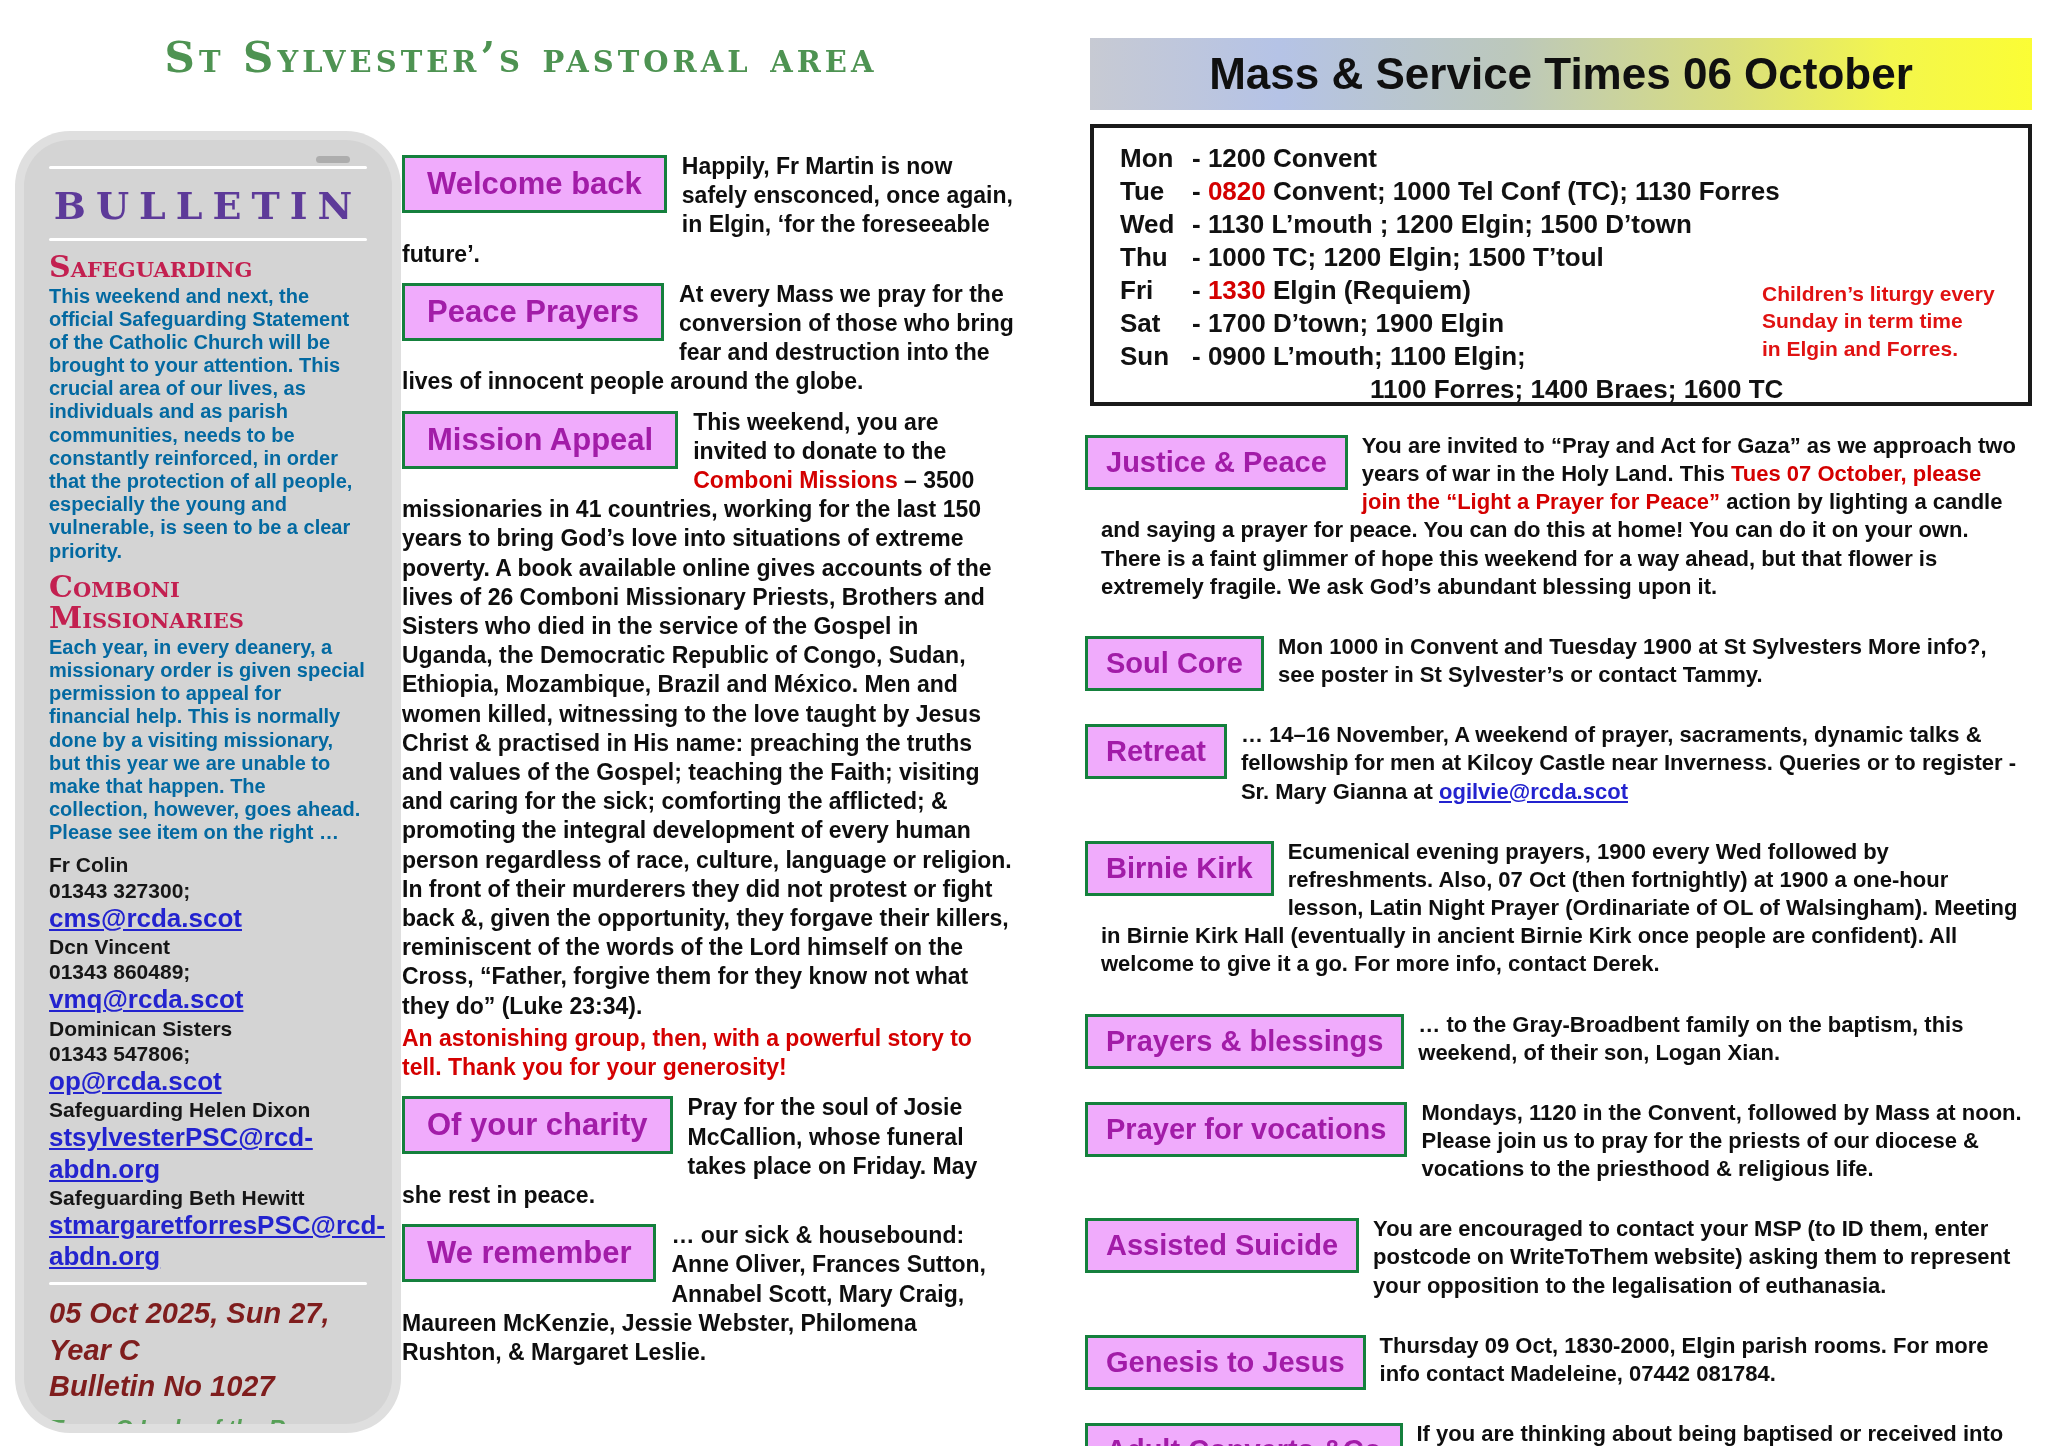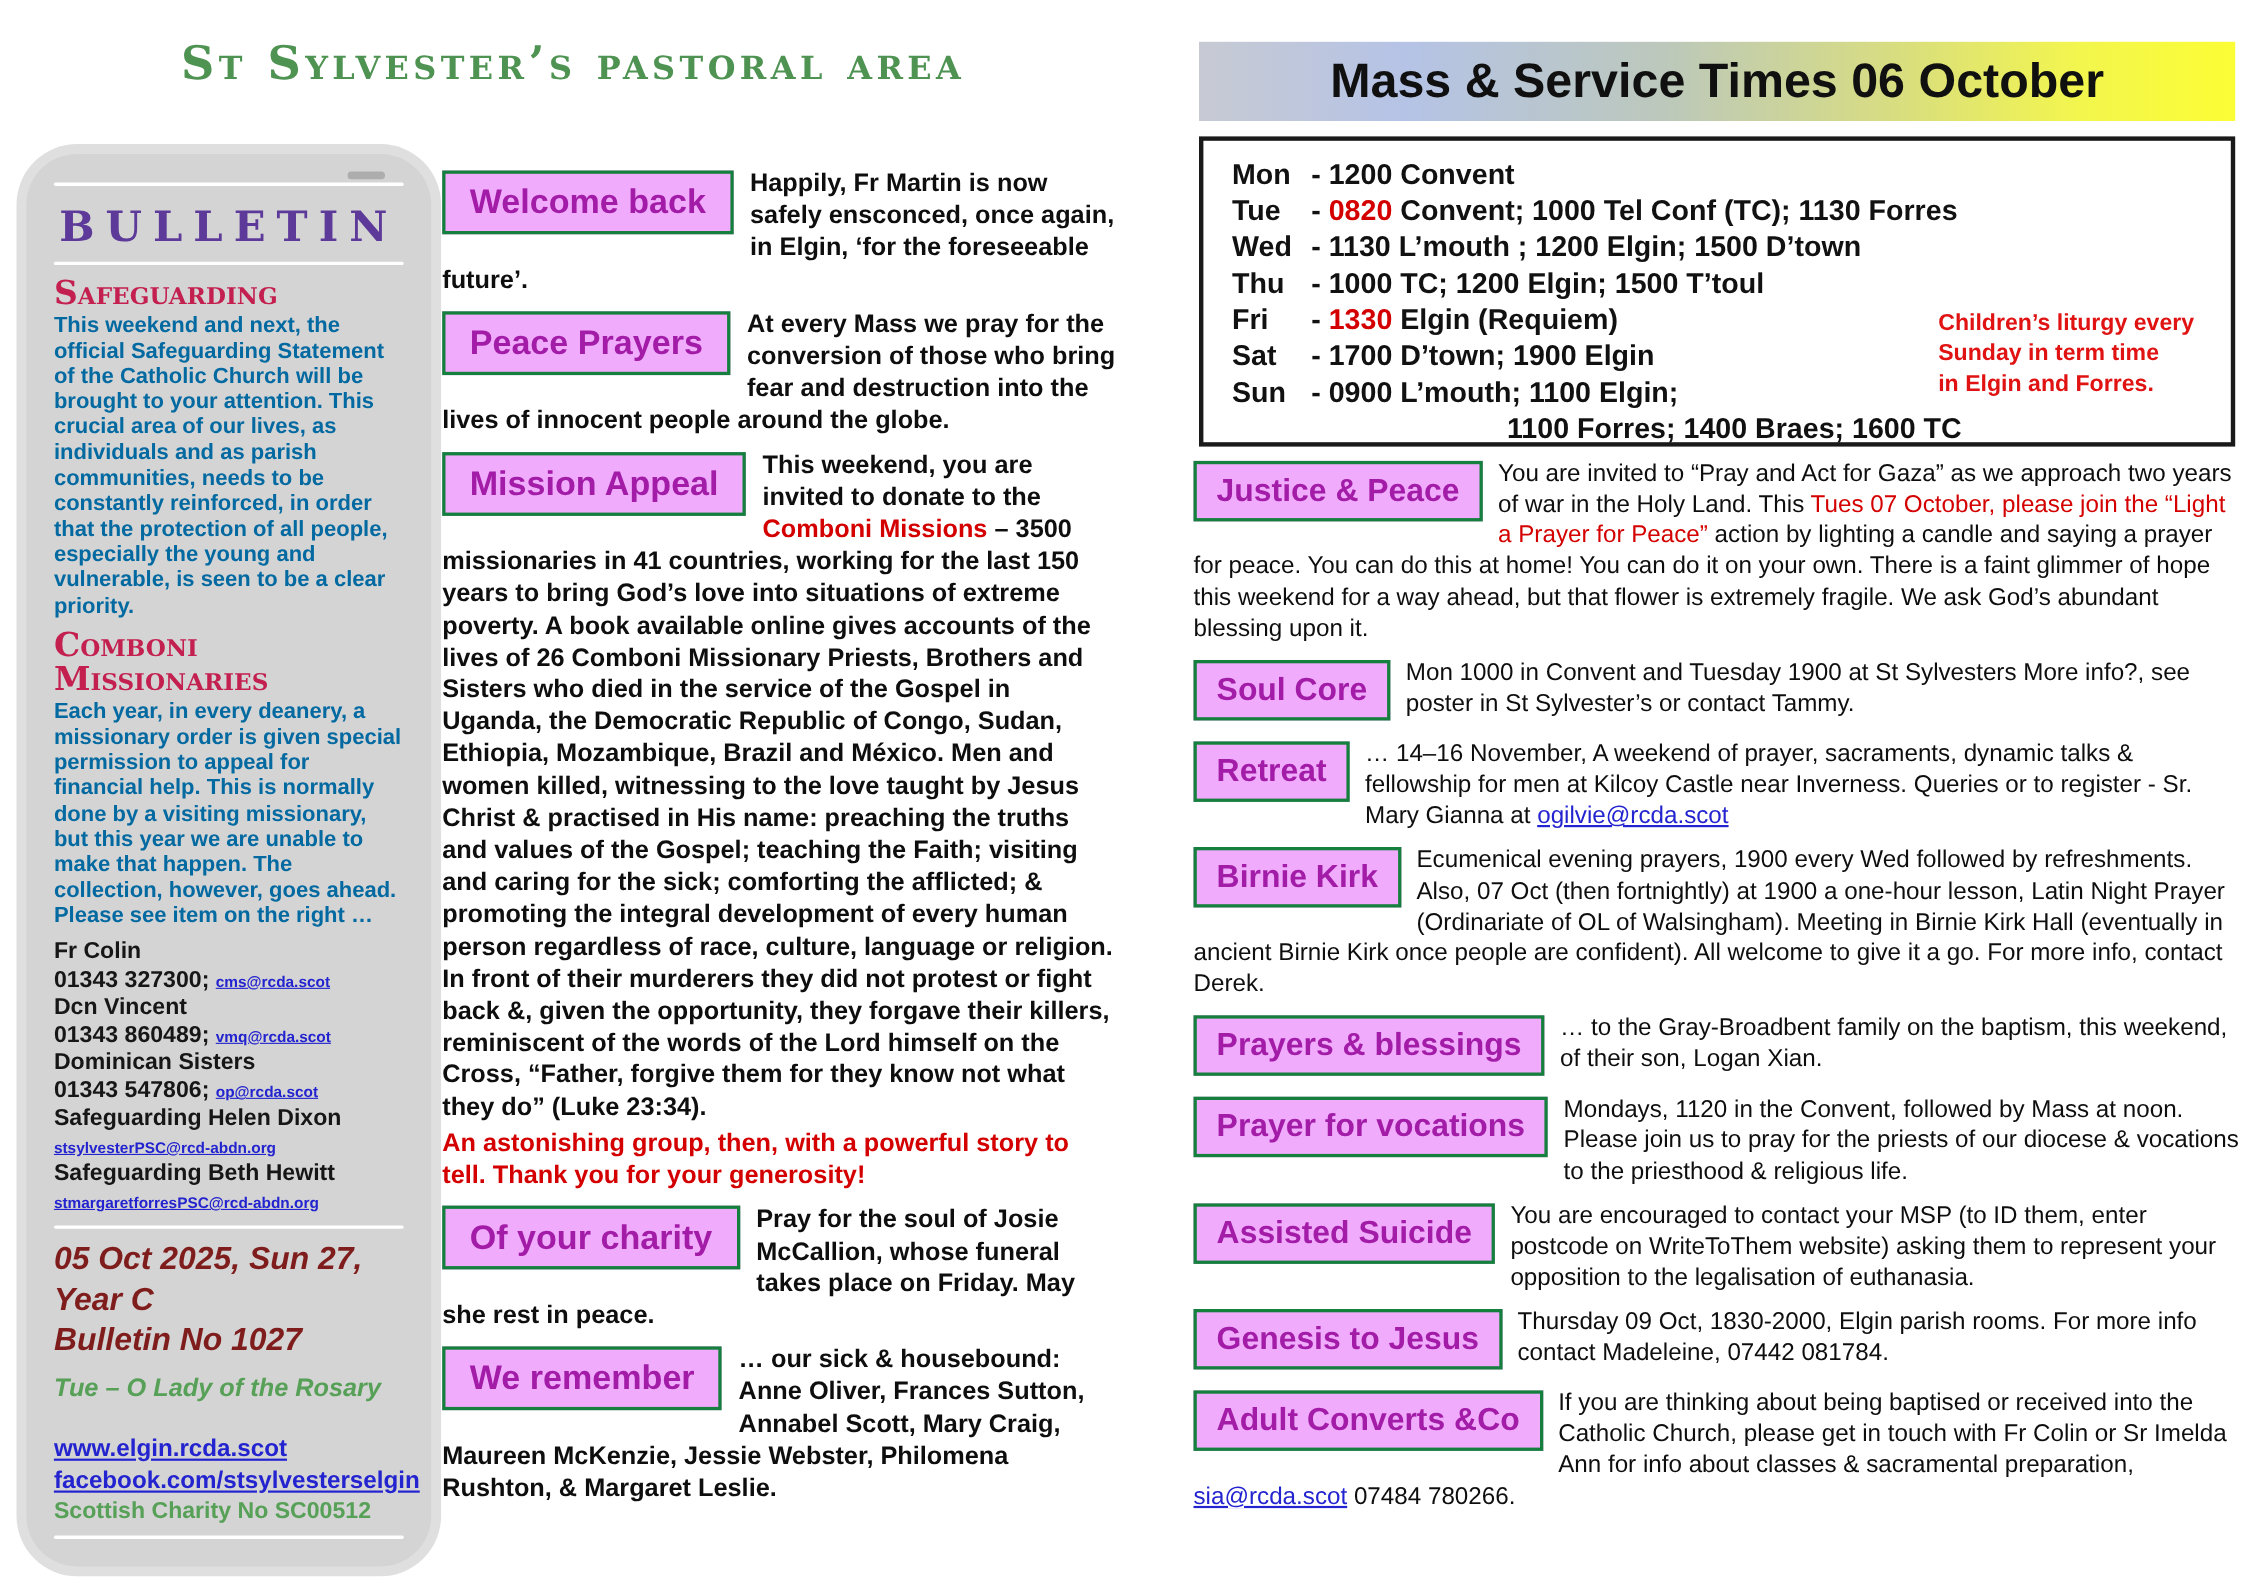--- a/index.html
+++ b/index.html
@@ -19,21 +19,21 @@
              padding:16px 25px 10px; overflow:hidden; }
   .notch { position:absolute; top:16px; right:42px; width:34px; height:7px;
            background:#adadad; border-radius:4px; }
   .rule { border:none; height:3px; background:#ffffff; margin:10px 0; border-radius:2px; }
   .bulletin-title { font-family:"DejaVu Serif", serif; font-weight:bold; font-size:38px;
                     letter-spacing:10px; color:#5d3a99; text-align:center; margin:14px 0 10px; }
   .side-head { font-family:"DejaVu Serif", serif; font-variant:small-caps; font-weight:bold;
                font-size:30px; color:#c32050; margin:6px 0 2px; line-height:1.05; }
   .side-body { font-size:20px; line-height:1.16; font-weight:bold; color:#0369a1; margin:2px 0 8px; }
   .contact   { font-size:21px; line-height:1.2; font-weight:bold; color:#161616; }
-  .contact .seg-link { font-size:14px; }
+  .contact .seg-link { font-size:26px; }
   .issue   { font-size:29px; font-weight:bold; font-style:italic; color:#7f1d1d; line-height:1.25; }
   .feast   { font-size:23px; font-weight:bold; font-style:italic; color:#57a057; margin:12px 0 28px; }
   .weblink { font-size:22px; font-weight:bold; color:#2323cf; text-decoration:underline; line-height:1.3; }
   .charity { font-size:21px; font-weight:bold; color:#57a057; margin-top:2px; }
 
   .col-main { position:absolute; left:402px; top:152px; width:612px; }
 
   .article { margin-bottom:11px; }
   .article::after { content:""; display:block; clear:both; }
   .label-box { float:left; background:#f0abfc; border:3px solid #15803d;
@@ -53,21 +53,21 @@
                             #d9de7e 68%,#f3f64d 85%,#fbfd35 100%); }
   .mass-box { position:absolute; left:1090px; top:124px; width:942px; height:282px;
               background:#fff; border:4px solid #1a1a1a; padding:14px 0 0 26px; }
   .mass-row { font-size:26px; line-height:33px; font-weight:bold; color:#111; }
   .mass-row .day { display:inline-block; width:72px; }
   .mass-row.indent { padding-left:250px; }
   .liturgy-note { position:absolute; right:24px; top:152px; width:242px;
                   font-size:21px; line-height:1.3; font-weight:bold; color:#e01212; }
 
   .rp-articles { position:absolute; left:1085px; top:416px; width:954px; }
-  .rp-articles .body { margin:0; font-size:22px; line-height:1.28; font-weight:normal; color:#0e0e0e; }
+  .rp-articles .body { margin:16px; font-size:22px; line-height:1.28; font-weight:bold; color:#0e0e0e; }
   .rp-articles .label-box { padding:8px 18px; margin:3px 14px 4px 0; }
   .rp-articles .label-box span { font-size:29px; }
   .rp-articles .article { margin-bottom:12px; }
 </style>
 </head>
 <body>
 
 <div class="canvas">
 
   <header class="lp-header">

